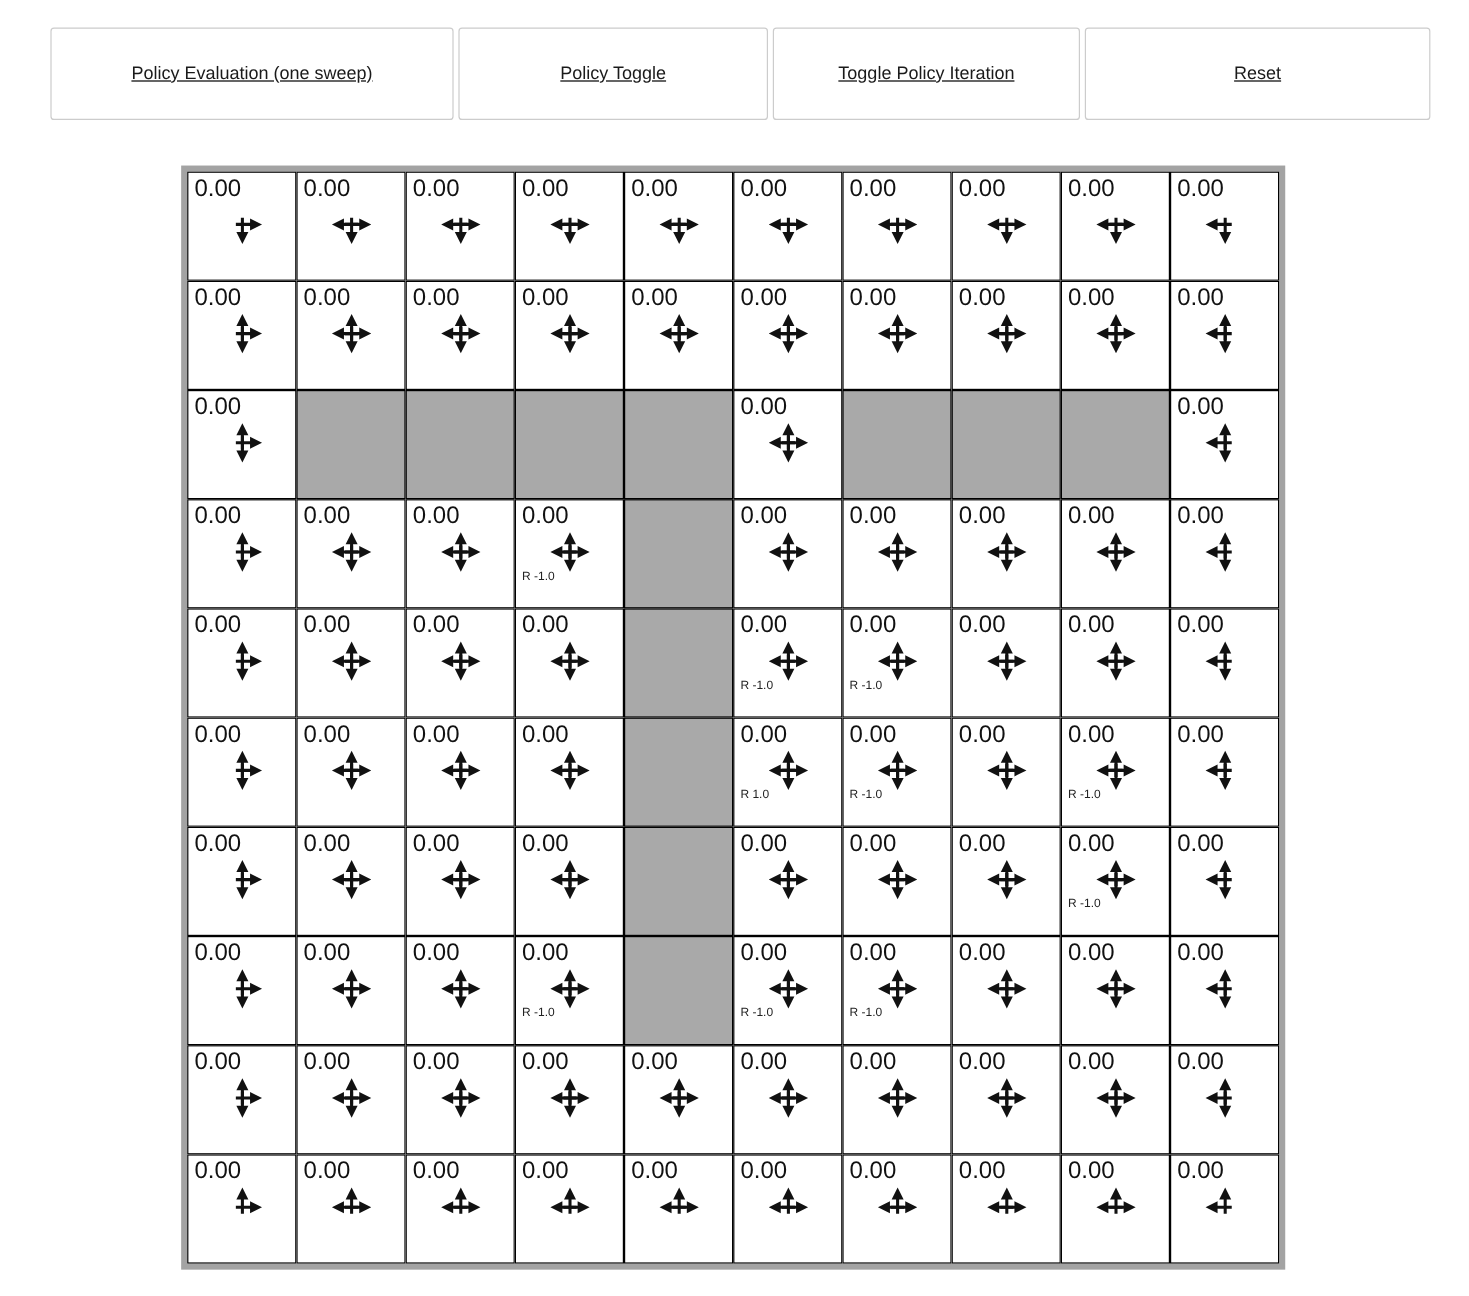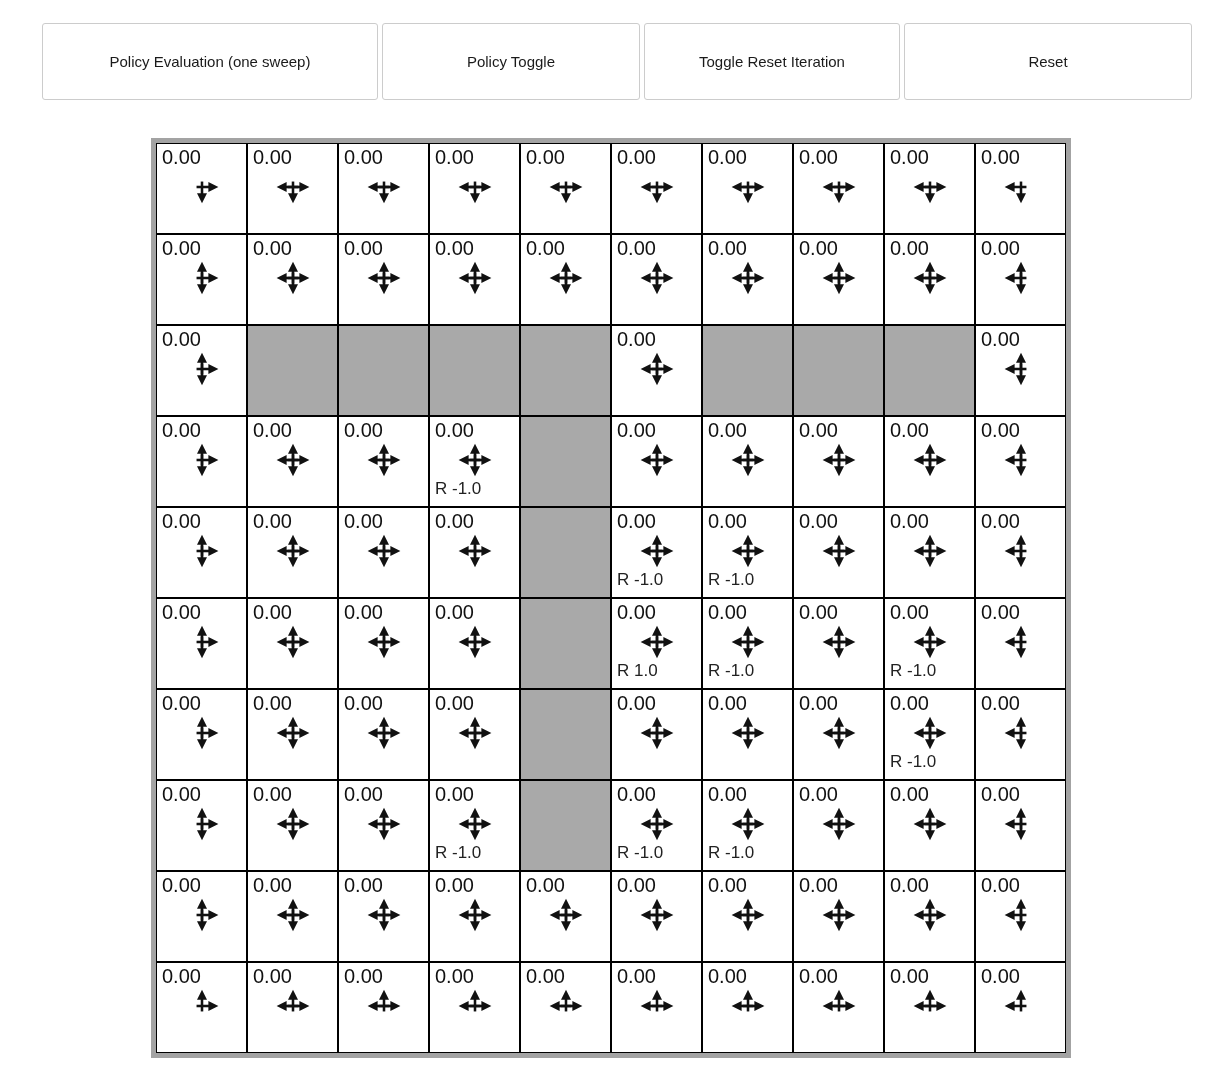--- a/index.html
+++ b/index.html
@@ -7,20 +7,21 @@
     margin: 0; padding: 0;
     width: 1224px; height: 1080px;
     background: #ffffff;
     font-family: "Liberation Sans", sans-serif;
     overflow: hidden;
   }
   .toolbar {
     display: flex;
     gap: 4px;
     padding: 23px 0 0 42px;
+    text-decoration: underline;
   }
   .btn {
     height: 77px;
     background: #ffffff;
     border: 1px solid #cccccc;
     border-radius: 3px;
     font-family: "Liberation Sans", sans-serif;
     font-size: 15px;
     color: #1a1a1a;
     cursor: pointer;
@@ -54,32 +55,32 @@
     line-height: 1.1;
     color: #111111;
   }
   .arrows {
     position: absolute;
     left: 50%; top: 23px;
     transform: translateX(-50%);
   }
   .reward {
     position: absolute;
-    left: 5px; bottom: 7px;
-    font-size: 17px;
+    left: 5px; bottom: 20px;
+    font-size: 10px;
     color: #222222;
   }
 </style>
 </head>
 <body>
 
 <div class="toolbar">
   <button class="btn btn-0">Policy Evaluation (one sweep)</button>
   <button class="btn btn-1">Policy Toggle</button>
-  <button class="btn btn-2">Toggle Reset Iteration</button>
+  <button class="btn btn-2">Toggle Policy Iteration</button>
   <button class="btn btn-3">Reset</button>
 </div>
 
 <div class="grid">
     <div class="cell">
       <span class="value">0.00</span>
       <svg viewBox="-22 -22 44 44" width="40" height="40" class="arrows">
         <g transform="rotate(90)">
           <line x1="0" y1="6" x2="0" y2="-9" stroke="#111111" stroke-width="2.8"></line>
           <polygon points="0,-18 -5.5,-7 5.5,-7" fill="#111111"></polygon>

